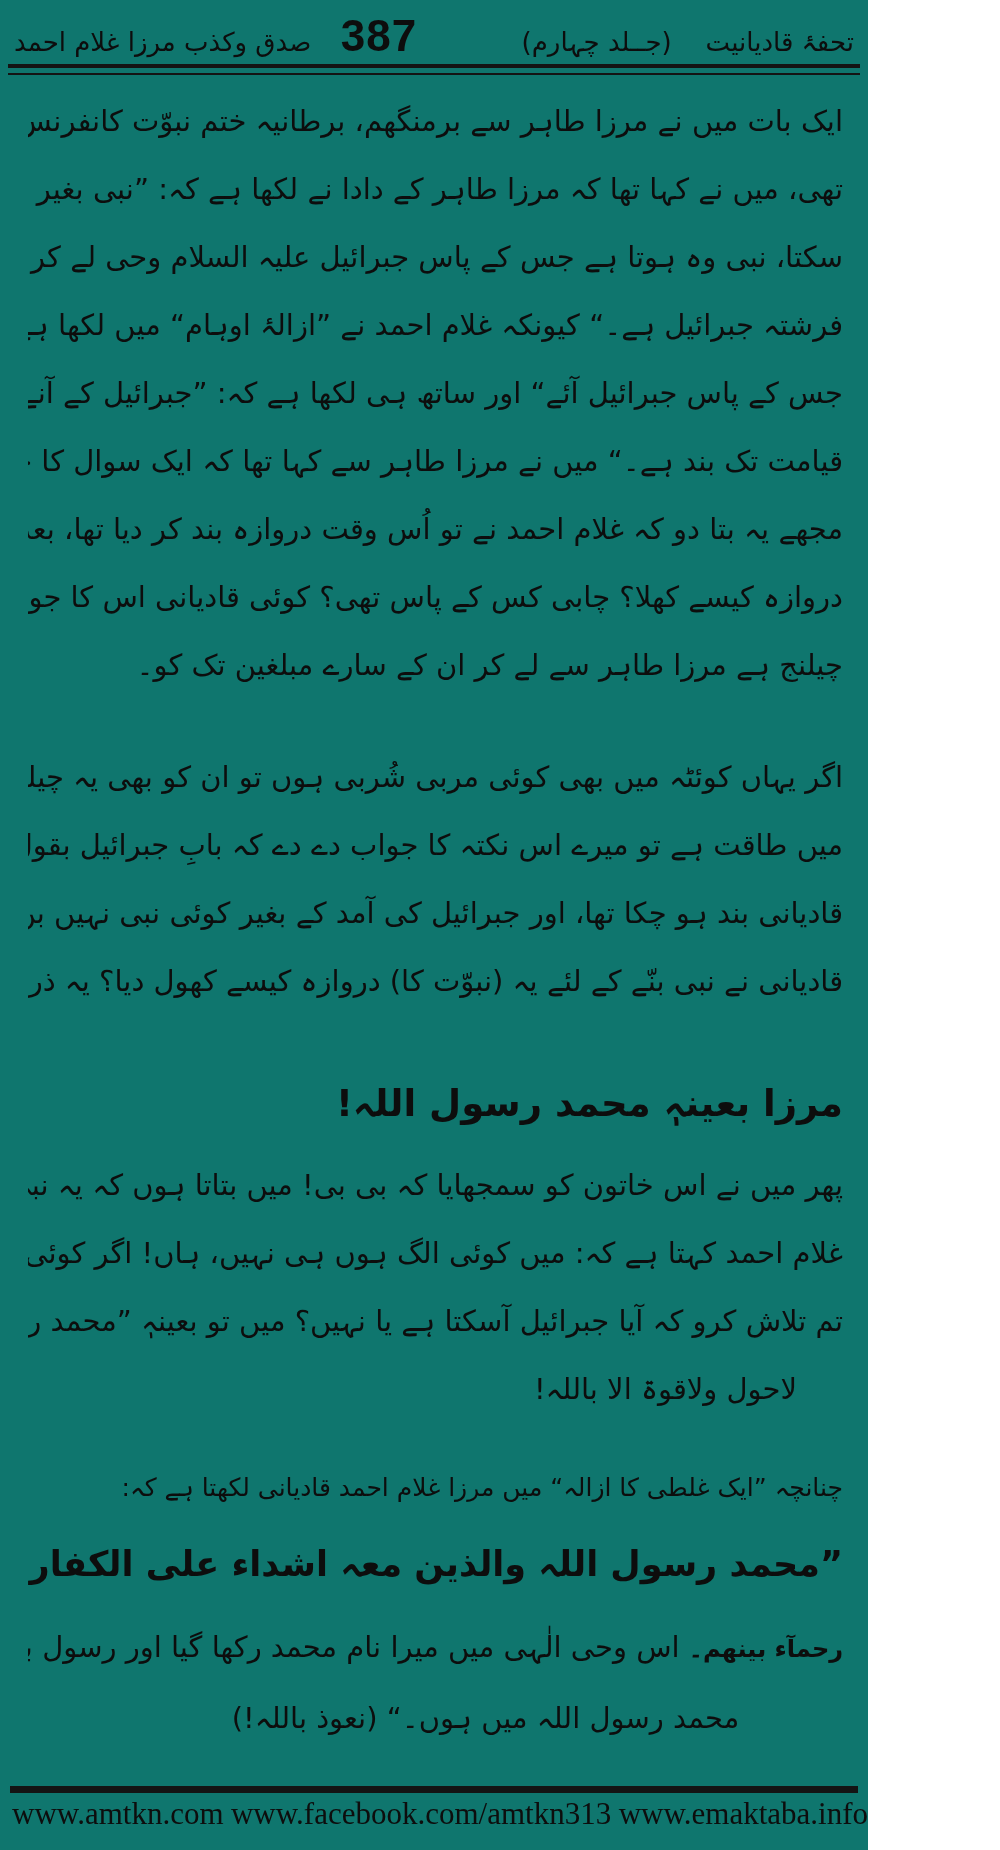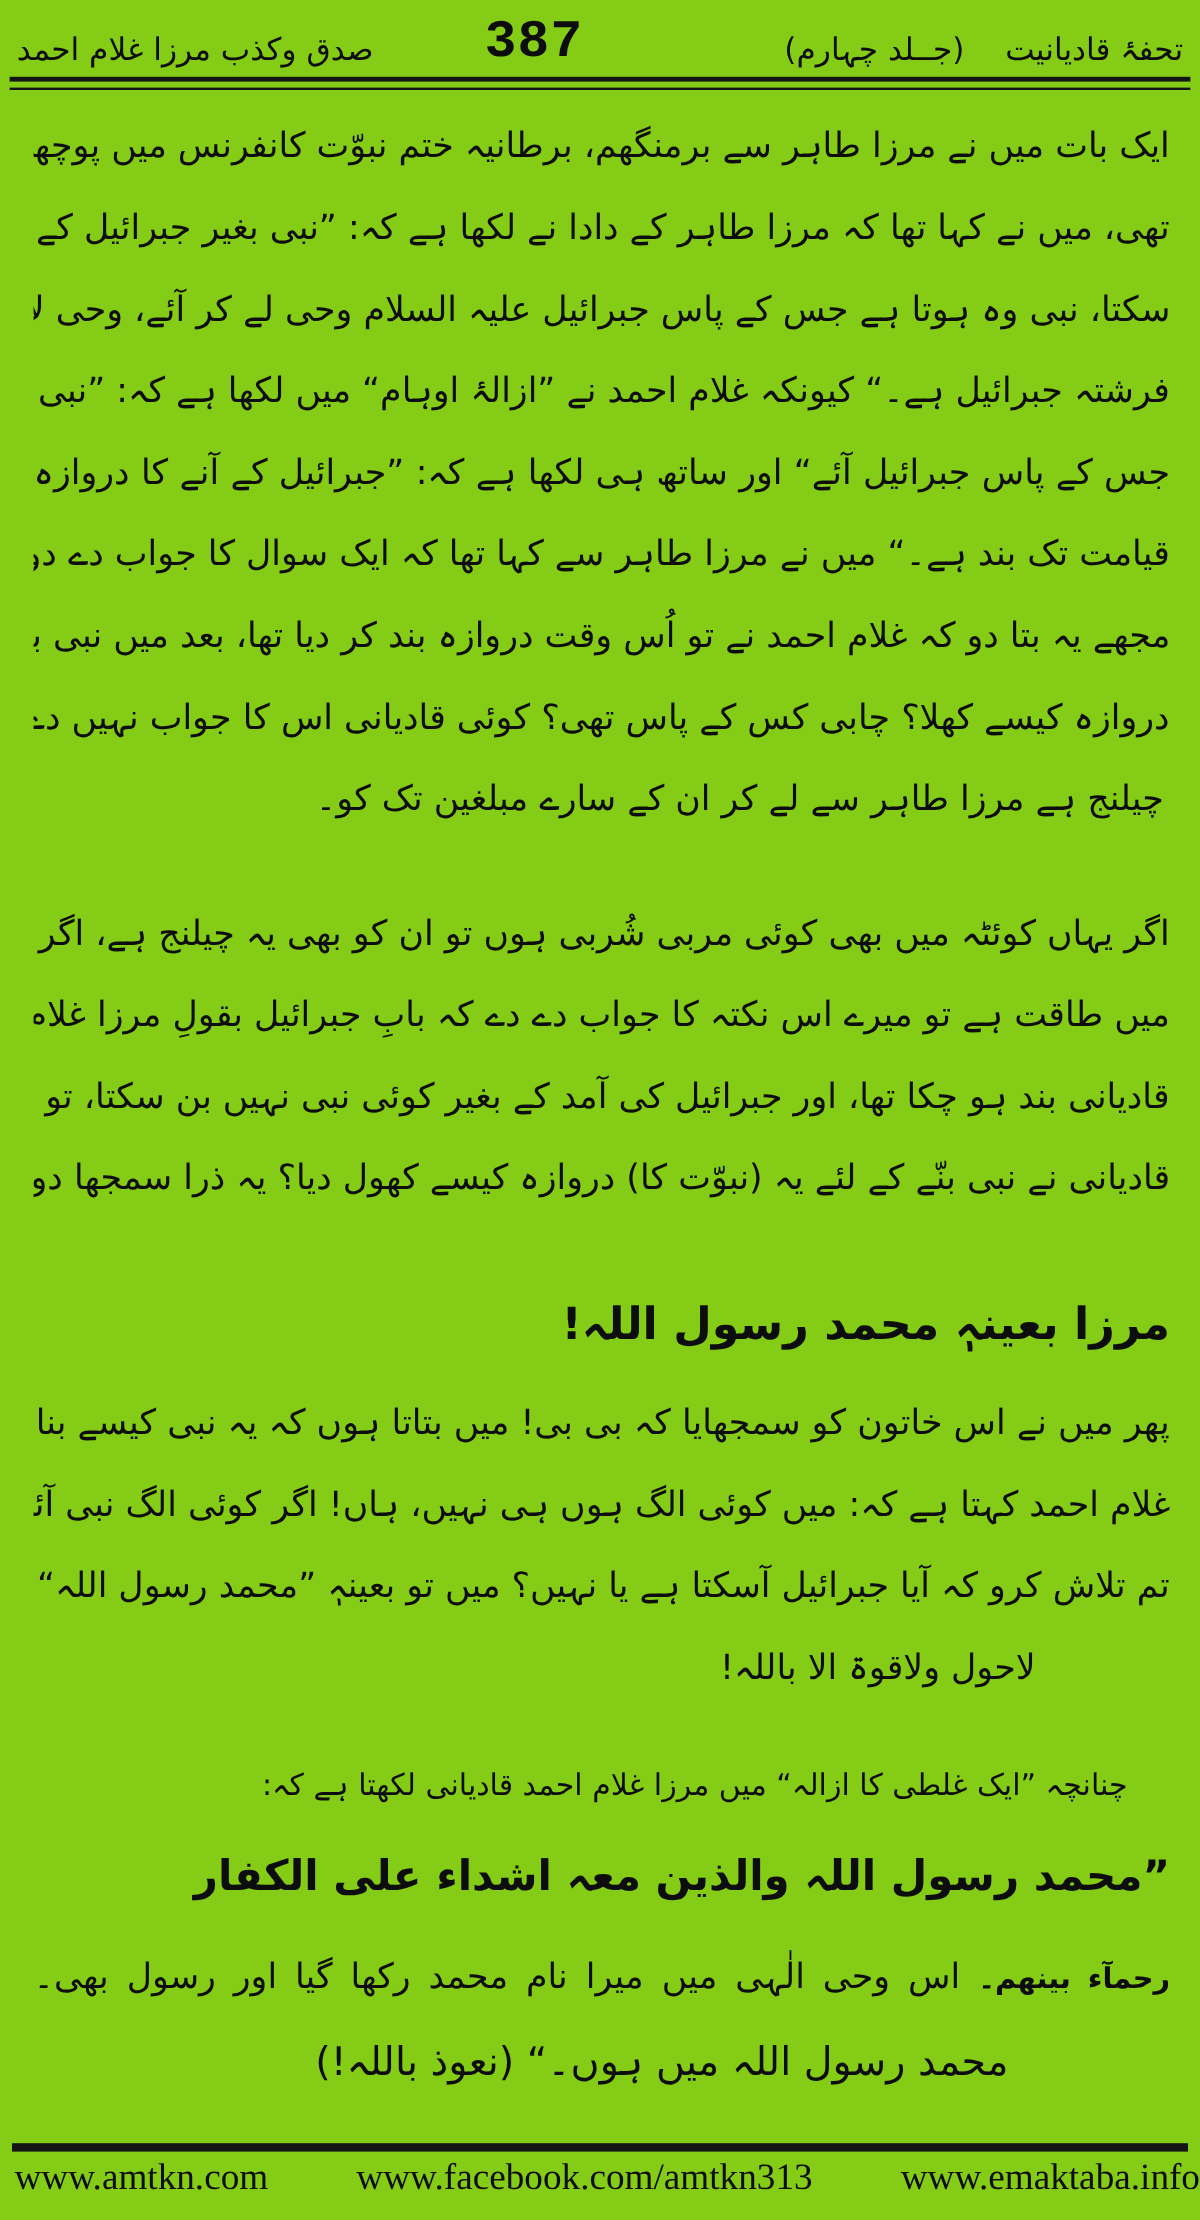--- a/index.html
+++ b/index.html
@@ -5,23 +5,23 @@
   html, body {
     margin: 0;
     padding: 0;
     background: #ffffff;
     width: 1000px;
     height: 1850px;
     overflow: hidden;
   }
   .page {
     position: relative;
-    width: 1000px;
+    width: 868px;
     height: 1850px;
-    background: #84cc16;
+    background: #0f766e;
     color: #0d0d0d;
     font-family: "DejaVu Sans", sans-serif;
   }
   
   .header {
     display: flex;
     align-items: flex-end;
     justify-content: space-between;
     padding: 16px 14px 0 14px;
     height: 58px;
@@ -29,21 +29,21 @@
   }
   .hdr-urdu {
     font-size: 26px;
     line-height: 1.2;
     direction: rtl;
     white-space: nowrap;
   }
   .hdr-left { width: 330px; text-align: left; }
   .hdr-right { width: 400px; text-align: right; display: flex; flex-direction: row-reverse; gap: 34px; justify-content: flex-start; }
   .page-num {
-    font-family: Liberation Mono, monospace;
+    font-family: Liberation Sans, sans-serif;
     font-weight: bold;
     font-size: 44px;
     line-height: 1;
     letter-spacing: 1px;
     transform: translateX(-20px);
   }
   .double-rule {
     margin: 6px 8px 0 8px;
     height: 5px;
     border-top: 4px solid #141414;
@@ -96,21 +96,21 @@
     margin-top: 12px;
     height: 72px; line-height: 72px;
     font-size: 29px;
     text-align: justify; text-align-last: justify;
     white-space: nowrap;
     overflow: hidden;
   }
   .q2 .bold-part { font-weight: bold; font-size: 24px; }
   .q3 {
     height: 70px; line-height: 70px;
-    font-size: 33px;
+    font-size: 29px;
     text-align: center;
     padding-left: 100px;
     white-space: nowrap;
   }
   
   .footer-rule {
     position: absolute;
     left: 10px; right: 10px;
     top: 1786px;
     height: 7px;

